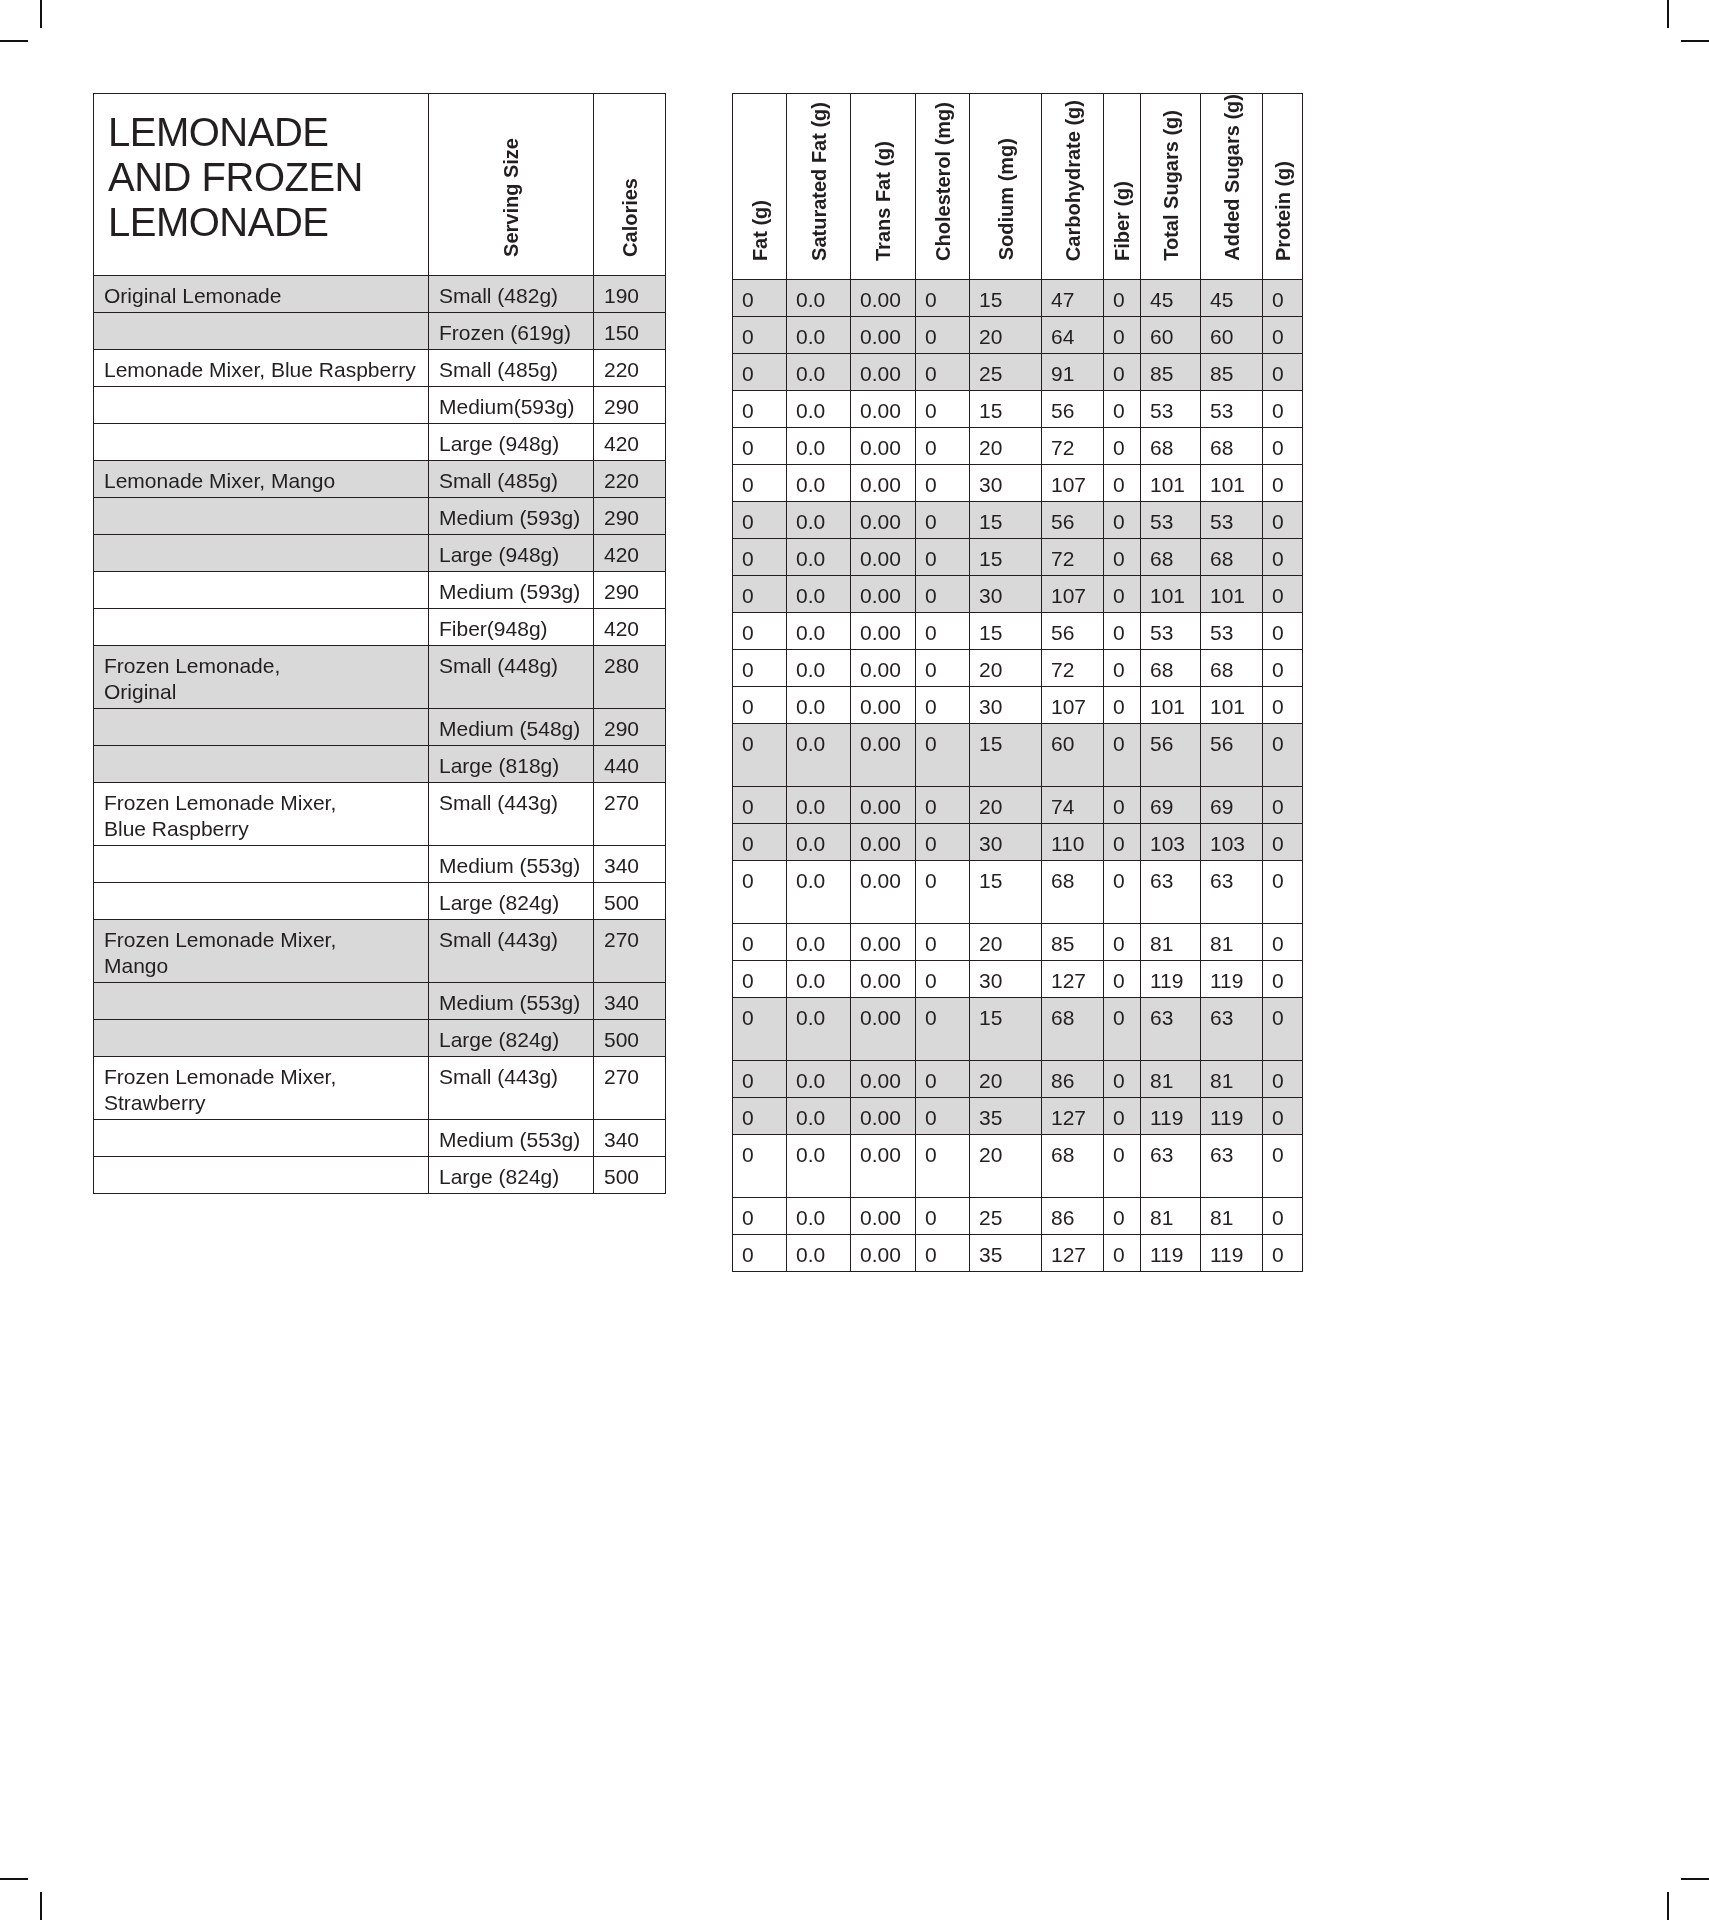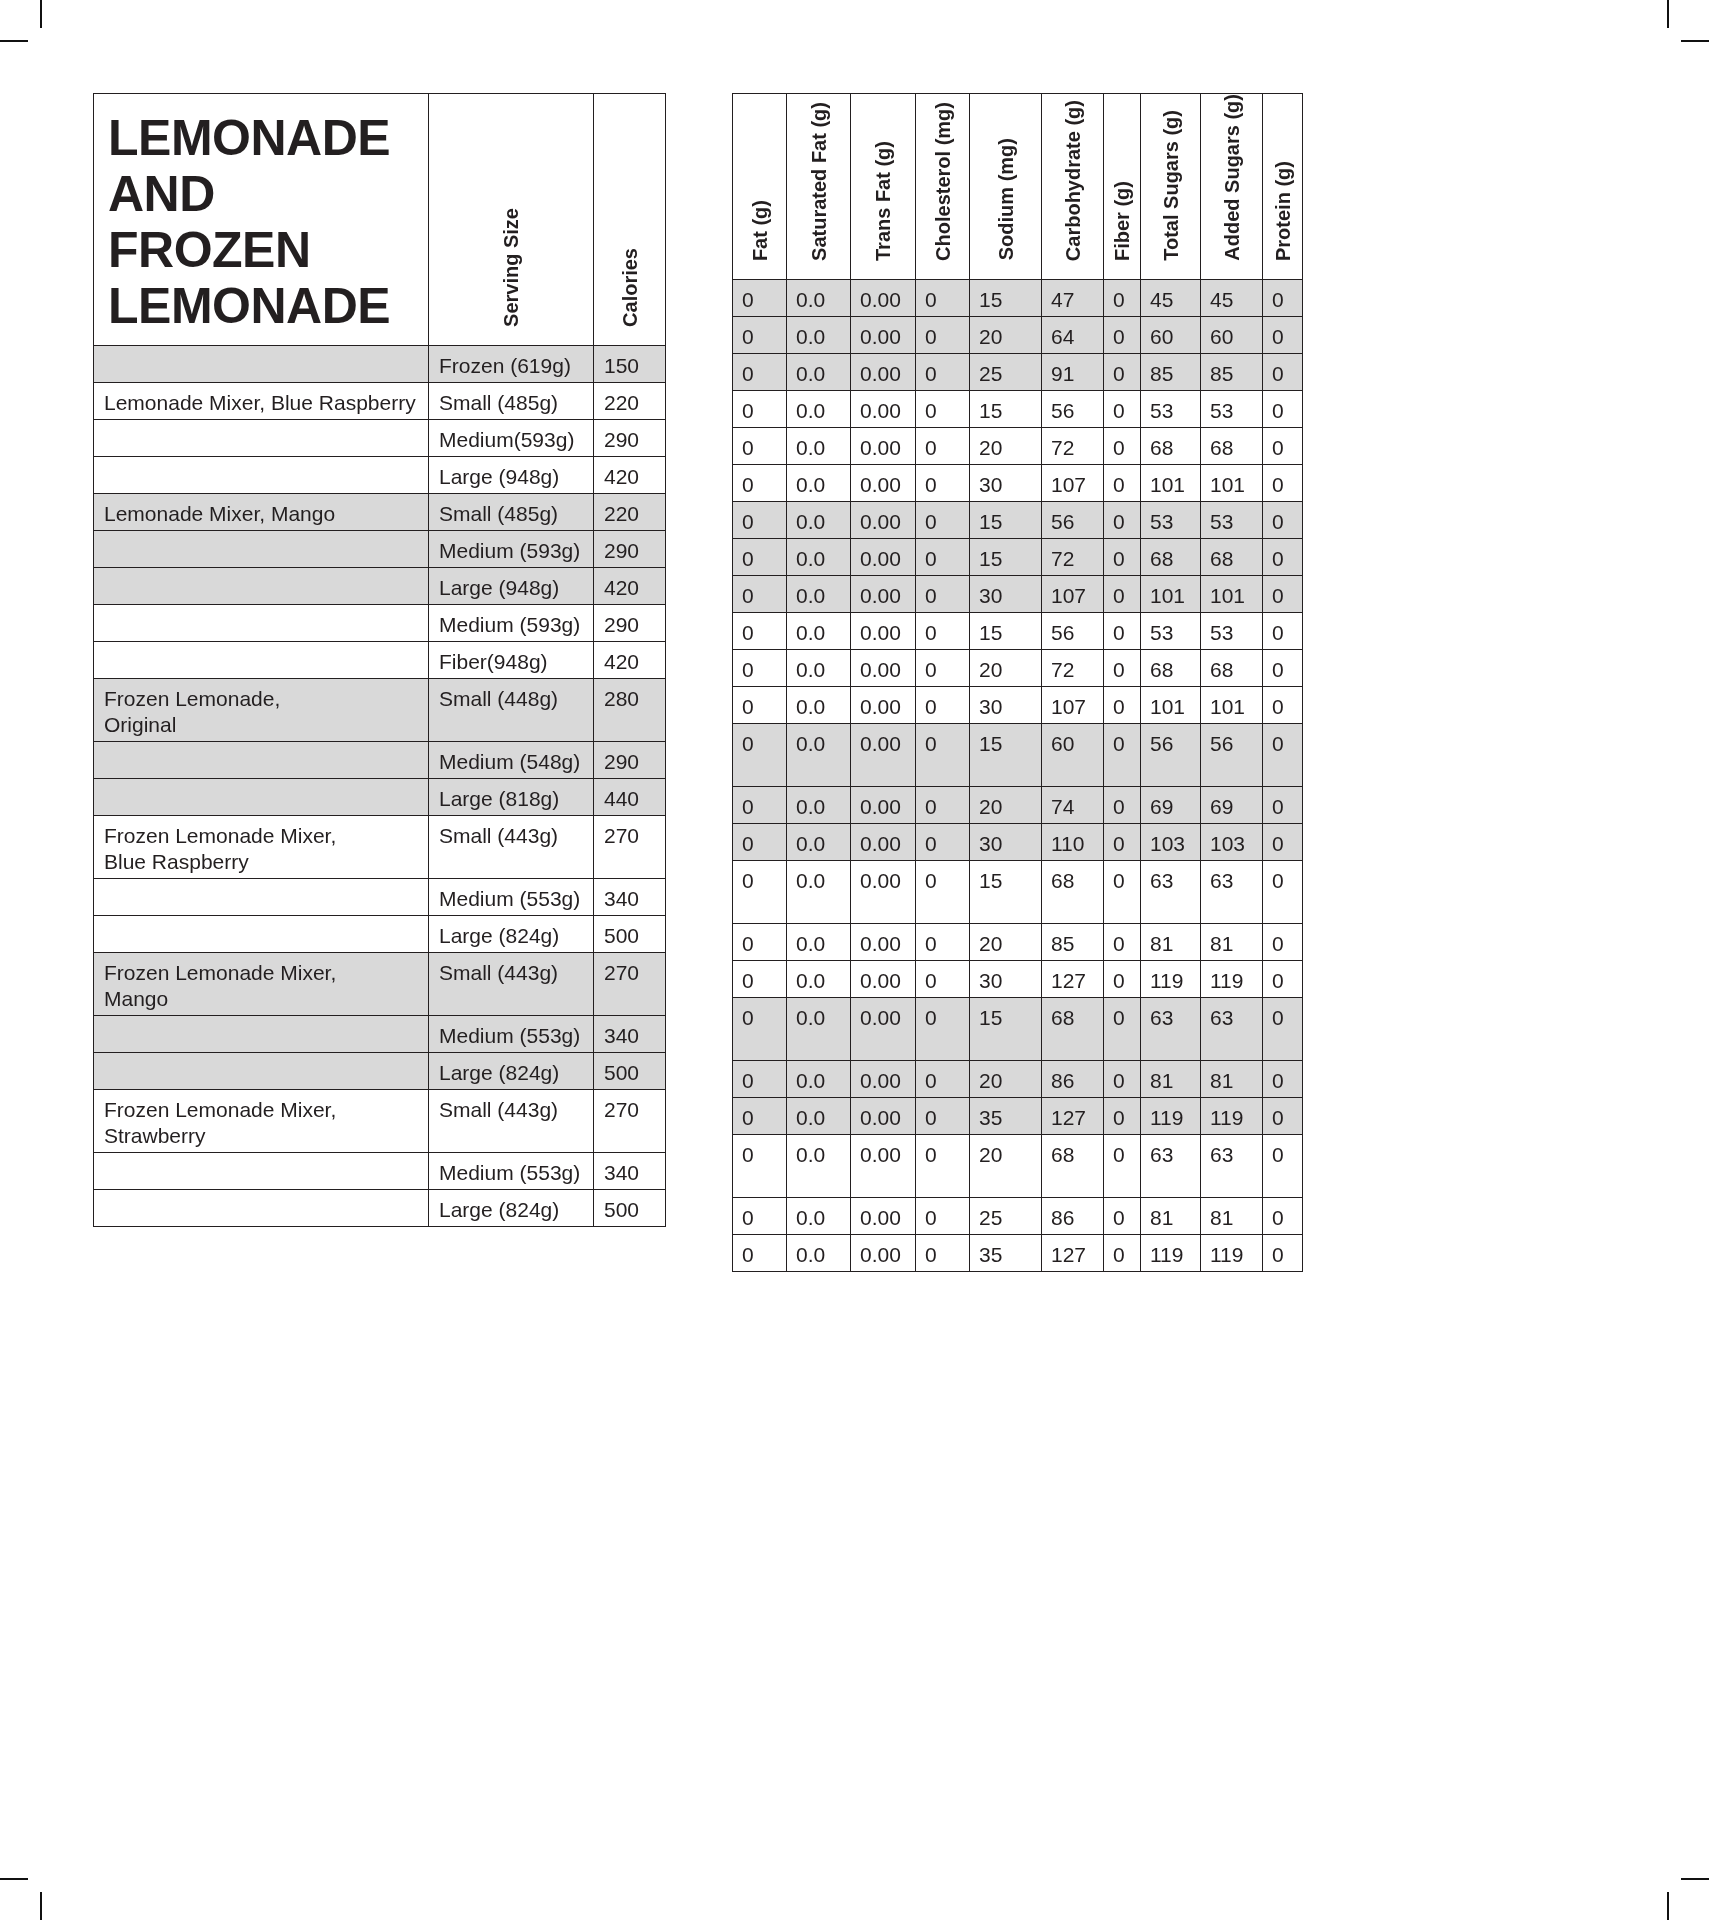--- a/index.html
+++ b/index.html
@@ -36,22 +36,22 @@
   .items-table { width: 572px; }
   .nutri-table { width: 570px; }
 
   tr.head { height: 182px; }
   tr.normal { height: 37px; }
   tr.tall { height: 63px; }
   tr.shaded td { background: #d9d9d9; }
 
   .title-cell {
     padding: 16px 10px 11px 14px;
-    font-size: 50px;
-    font-weight: bold;
+    font-size: 40px;
+    font-weight: normal;
     line-height: 1.12;
     letter-spacing: -0.5px;
     white-space: pre-line;
     vertical-align: top;
   }
   th.v-head {
     vertical-align: bottom;
     text-align: center;
     padding-bottom: 14px;
     background: #ffffff;
@@ -100,20 +100,25 @@
 LEMONADE</th>
         <th class="v-head">
           <span class="v-text">Serving Size</span>
         </th>
         <th class="v-head">
           <span class="v-text">Calories</span>
         </th>
       </tr>
     </thead>
     <tbody>
+        <tr class="shaded normal">
+          <td class="item-cell">Original Lemonade</td>
+          <td class="">Small (482g)</td>
+          <td class="">190</td>
+        </tr>
         <tr class="shaded normal">
           <td class="item-cell"></td>
           <td class="">Frozen (619g)</td>
           <td class="">150</td>
         </tr>
         <tr class="normal">
           <td class="item-cell">Lemonade Mixer, Blue Raspberry</td>
           <td class="">Small (485g)</td>
           <td class="">220</td>
         </tr>

